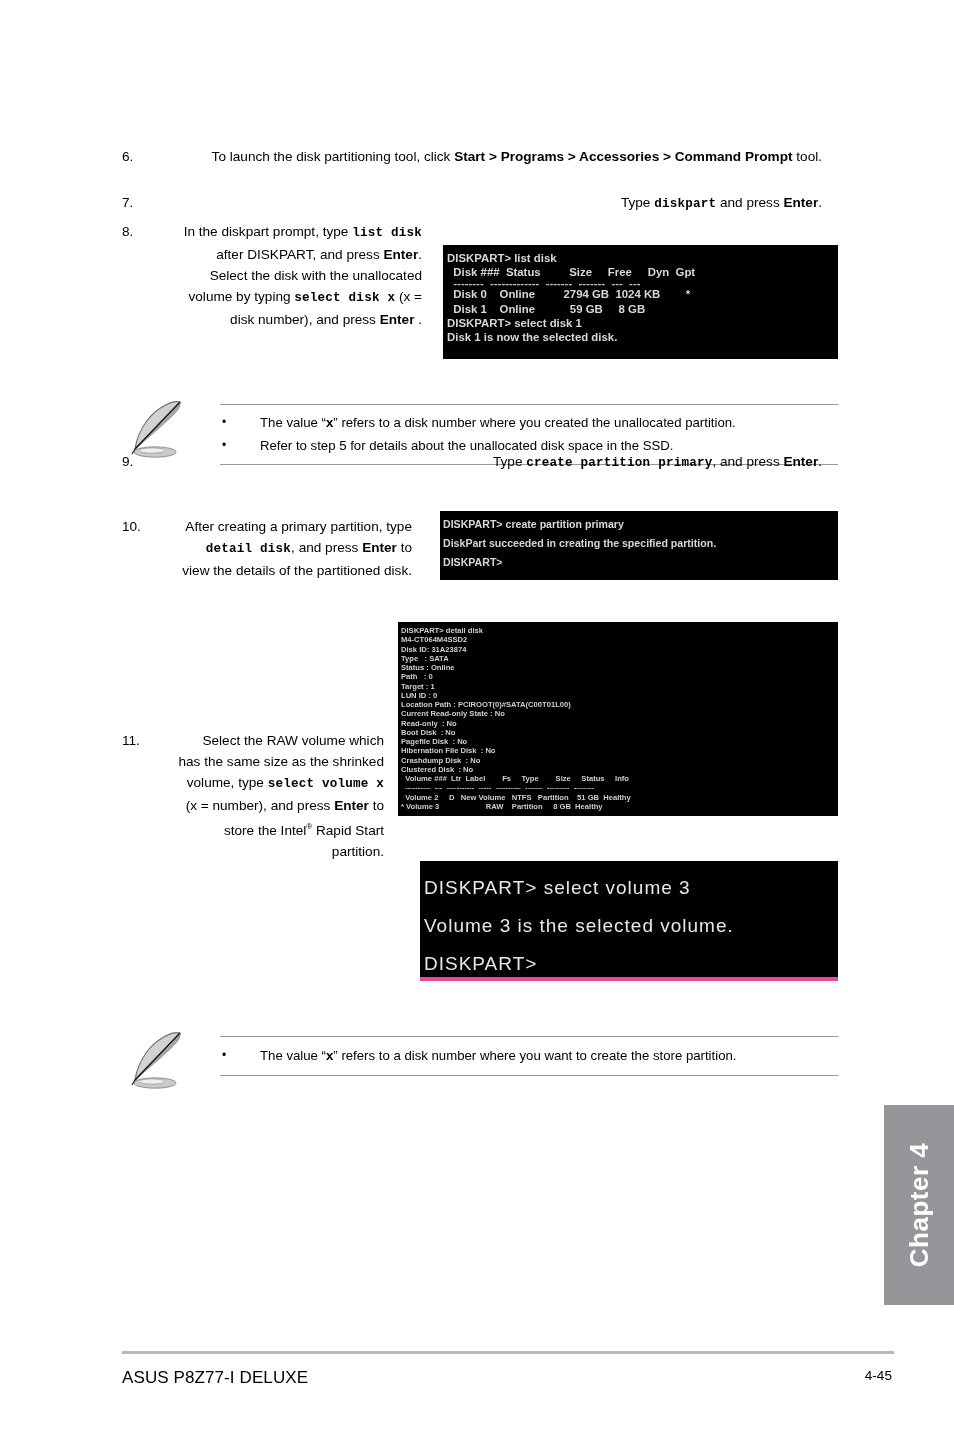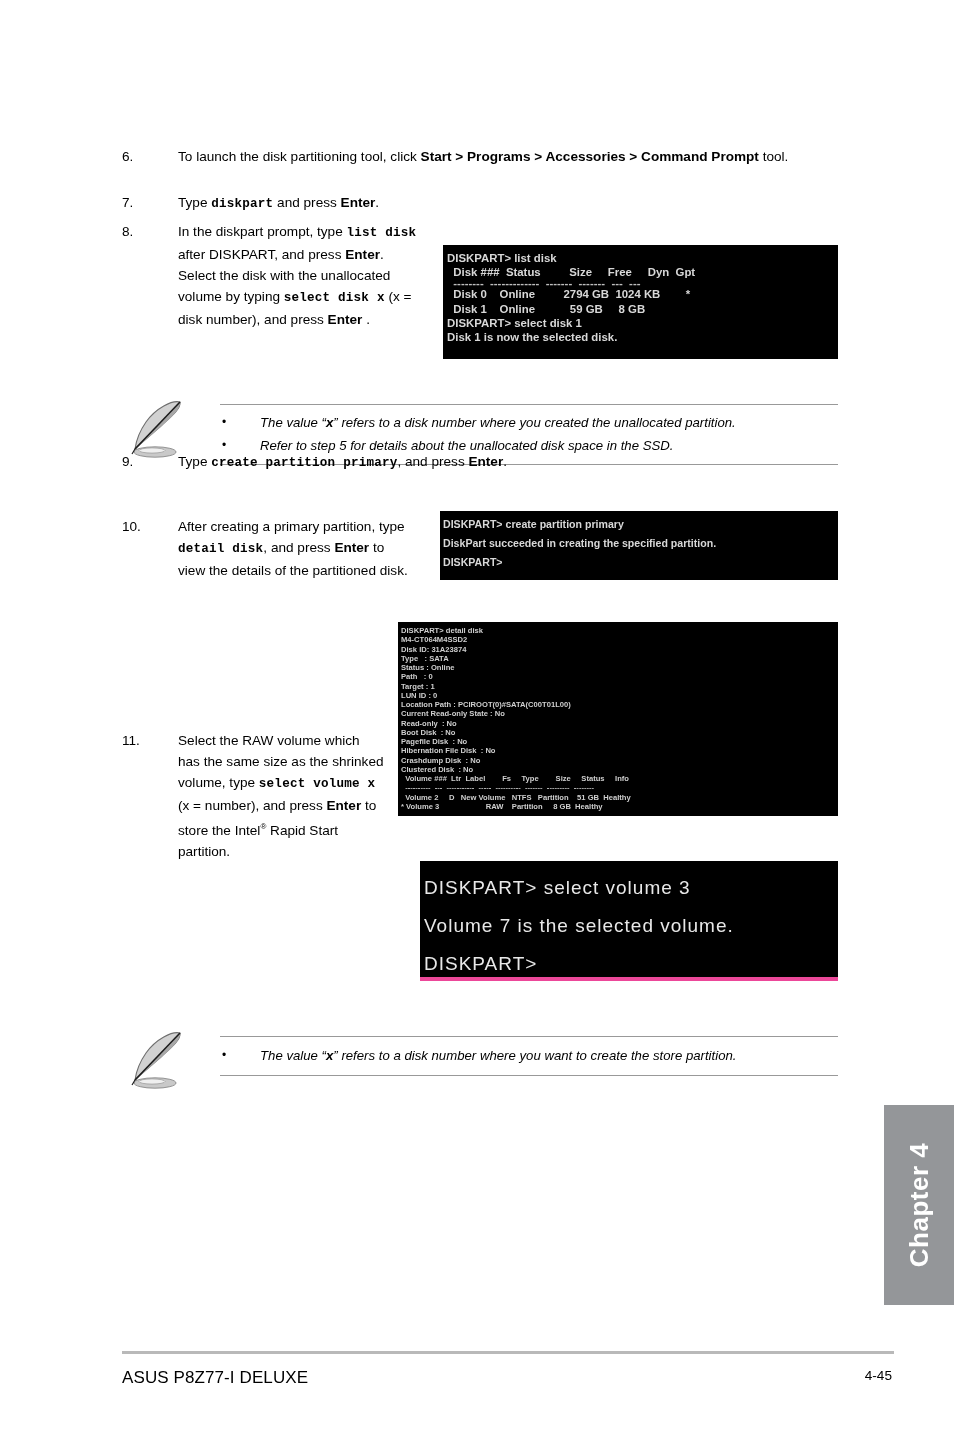--- a/index.html
+++ b/index.html
@@ -31,20 +31,21 @@
     color: #000;
   }
   .step-num {
     width: 56px;
     flex: 0 0 56px;
     font-size: 13.6px;
     line-height: 21px;
   }
   .step-body {
     flex: 1 1 auto;
+    text-align: right;
   }
   b, .b { font-weight: bold; }
   .mono {
     font-family: "Liberation Mono", "DejaVu Sans Mono", monospace;
     font-weight: bold;
     font-size: 12.6px;
     letter-spacing: 0.2px;
   }
   .sup { font-size: 8px; vertical-align: super; }
 
@@ -129,21 +130,21 @@
     display: flex;
     align-items: flex-start;
   }
   .note-bullet {
     width: 38px;
     flex: 0 0 38px;
     text-align: left;
     font-size: 12px;
     line-height: 23px;
   }
-  .note-text { flex: 1 1 auto; font-style: italic; }
+  .note-text { flex: 1 1 auto; }
 
   
   .quill {
     position: absolute;
     width: 60px;
     height: 62px;
   }
 
   
   #chapter-tab {
@@ -251,21 +252,21 @@
 
   <div class="term" id="term-create-part"><span class="ln">DISKPART&gt; create partition primary</span><span class="ln">DiskPart succeeded in creating the specified partition.</span><span class="ln">DISKPART&gt;</span></div>
 
   <div class="term" id="term-detail-disk"><span class="ln">DISKPART&gt; detail disk</span><span class="blank"></span><span class="ln">M4-CT064M4SSD2</span><span class="ln">Disk ID: 31A23874</span><span class="ln">Type   : SATA</span><span class="ln">Status : Online</span><span class="ln">Path   : 0</span><span class="ln">Target : 1</span><span class="ln">LUN ID : 0</span><span class="ln">Location Path : PCIROOT(0)#SATA(C00T01L00)</span><span class="ln">Current Read-only State : No</span><span class="ln">Read-only  : No</span><span class="ln">Boot Disk  : No</span><span class="ln">Pagefile Disk  : No</span><span class="ln">Hibernation File Disk  : No</span><span class="ln">Crashdump Disk  : No</span><span class="ln">Clustered Disk  : No</span><span class="blank"></span><span class="ln">  Volume ###  Ltr  Label        Fs     Type        Size     Status     Info</span><span class="vol-rule">  ----------  ---  -----------  -----  ----------  -------  ---------  --------</span><span class="ln">  Volume 2     D   New Volume   NTFS   Partition    51 GB  Healthy</span><span class="ln">* Volume 3                      RAW    Partition     8 GB  Healthy</span></div>
 
   <div class="step" id="step-11" style="left:122px; top:730px; width:262px;">
     <span class="step-num">11.</span>
     <span class="step-body"><span>Select the RAW volume which has the same size as the shrinked volume, type </span><span class="mono">select volume x</span><span> (x = number), and press </span><b>Enter</b><span> to store the Intel</span><span class="sup">®</span><span> Rapid Start partition.</span></span>
   </div>
 
-  <div class="term" id="term-select-vol"><span class="ln">DISKPART&gt; select volume 3</span><span class="ln">Volume 7 is the selected volume.</span><span class="ln">DISKPART&gt;</span></div>
+  <div class="term" id="term-select-vol"><span class="ln">DISKPART&gt; select volume 3</span><span class="ln">Volume 3 is the selected volume.</span><span class="ln">DISKPART&gt;</span></div>
 
   <div class="note" id="note-2">
     <svg class="quill" style="left:128px; top:1029px;" viewBox="0 0 60 62">
       <ellipse cx="27" cy="54" rx="21" ry="5.2" fill="#c9c9c9" stroke="#8a8a8a" stroke-width="0.9"></ellipse>
       <ellipse cx="24" cy="52.5" rx="13" ry="2.6" fill="#efefef" stroke="#9a9a9a" stroke-width="0.7"></ellipse>
       <path d="M52 4 C44 2 28 10 18 24 C11 34 8 44 7 51 C14 44 24 36 34 27 C45 17 53 10 52 4 Z" fill="#d2d2d2" stroke="#6e6e6e" stroke-width="1.1"></path>
       <path d="M52 4 C46 12 36 22 26 31 C18 38 11 46 7 51 C16 43 27 34 37 25 C47 16 53 9 52 4 Z" fill="#a8a8a8" stroke="none"></path>
       <path d="M52 4 L7 51" stroke="#1c1c1c" stroke-width="1.6" fill="none"></path>
       <path d="M7 51 L4 56" stroke="#1c1c1c" stroke-width="1.2" fill="none"></path>
     </svg>

